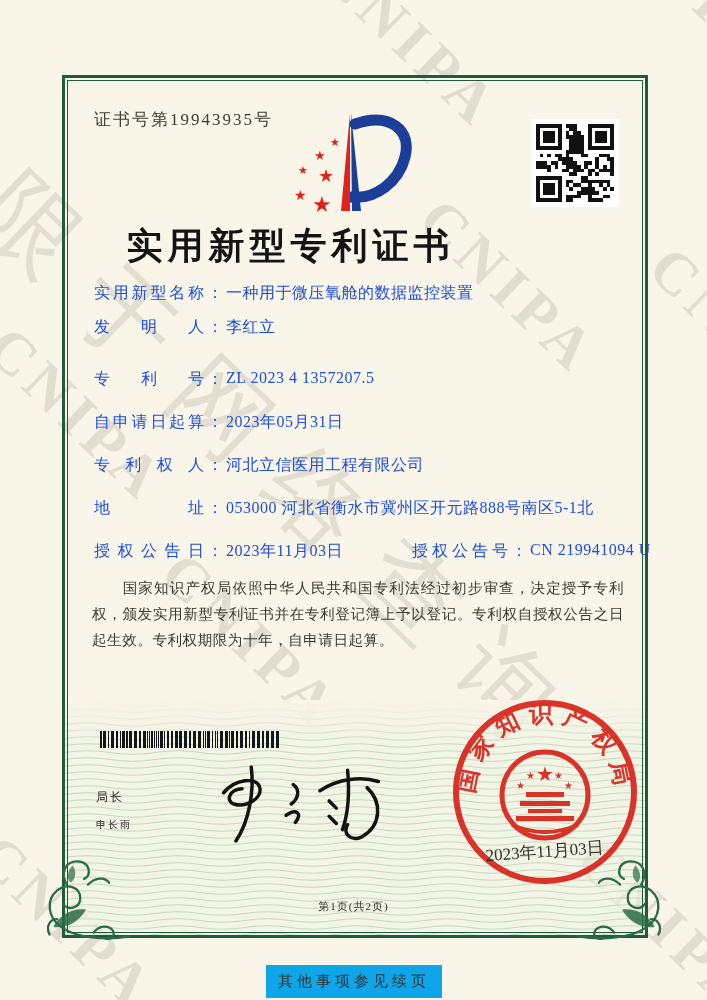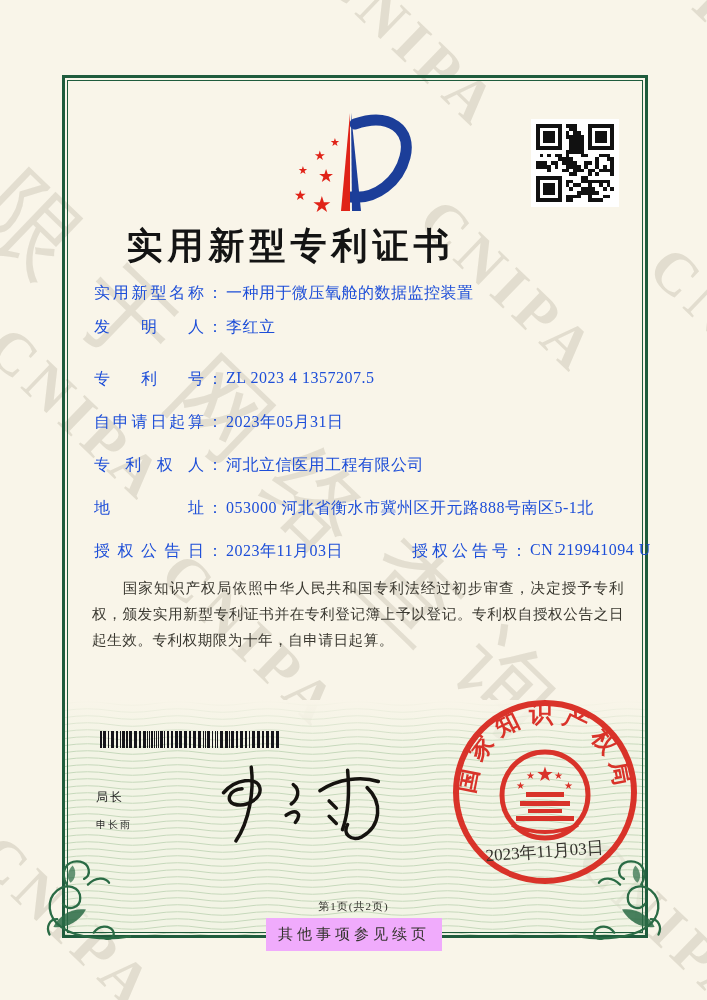--- a/index.html
+++ b/index.html
@@ -56,22 +56,22 @@
   .barcode{position:absolute;left:100px;top:731px;}
   .sig-title{position:absolute;left:96px;top:789px;font-size:12px;color:#222;
     font-family:"Liberation Sans","DejaVu Sans",sans-serif;letter-spacing:2px;}
   .sig-name{position:absolute;left:96px;top:818px;font-size:10px;color:#222;
     font-family:"Liberation Sans","DejaVu Sans",sans-serif;letter-spacing:2px;}
   .sig-hand{position:absolute;left:205px;top:762px;}
   .seal{position:absolute;left:450px;top:697px;width:190px;height:190px;}
 
   .page-info{position:absolute;left:0;top:899px;width:707px;text-align:center;
     font-size:11px;color:#33332d;letter-spacing:1px;}
-  .cont-box{position:absolute;left:266px;top:918px;width:176px;height:33px;
-    background:#f0abfc;display:flex;align-items:center;justify-content:center;text-align:right;}
+  .cont-box{position:absolute;left:266px;top:965px;width:176px;height:33px;
+    background:#0ea5e9;display:flex;align-items:center;justify-content:center;text-align:right;}
   .cont-box span{font-size:15px;color:#33332d;letter-spacing:4px;}
 </style>
 </head>
 <body>
 
 <div id="page">
 
   <div class="wm-cn">仅限于网络查询</div>
   <div class="wm-en" style="left:300px;top:6px">CNIPA</div>
   <div class="wm-en" style="left:600px;top:-34px">CNIPA</div>
@@ -113,20 +113,21 @@
       <path d="M96,88 C70,92 40,90 24,78 C10,68 8,50 20,40 C30,32 44,36 44,48 C44,58 32,62 26,54"></path>
       <path d="M30,34 C22,20 30,8 44,10 C54,12 56,24 48,28"></path>
       <path d="M58,84 C64,76 74,76 78,82 C81,87 76,92 70,90"></path>
       <path d="M12,86 C8,78 12,70 20,70"></path>
       <path d="M52,34 C60,26 70,26 74,32"></path>
     </g>
     <path d="M50,60 C42,74 28,80 16,78 C22,66 36,58 50,60 Z" fill="#2a6b45" opacity="0.85"></path>
     <path d="M36,14 C30,20 30,28 34,32 C40,28 40,18 36,14 Z" fill="#2a6b45" opacity="0.7"></path>
   </svg>
 
+  <div class="cert-no">证书号第19943935号</div>
 
   <svg class="logo" viewBox="0 0 122 102">
     <path d="M63,12 C98,0 120,18 113,45 C107,69 84,88 59,85" fill="none" stroke="#1c3e99" stroke-width="11" stroke-linecap="round"></path>
     <polygon points="58,1 49,99 58,99" fill="#e02318"></polygon>
     <polygon points="59,1 60,99 69,99" fill="#1c3e99"></polygon>
     <g fill="#e02318" font-family="'DejaVu Sans',sans-serif">
       <text x="38" y="34" font-size="11">★</text>
       <text x="22" y="48" font-size="13">★</text>
       <text x="6" y="62" font-size="11">★</text>
       <text x="26" y="70" font-size="18">★</text>

